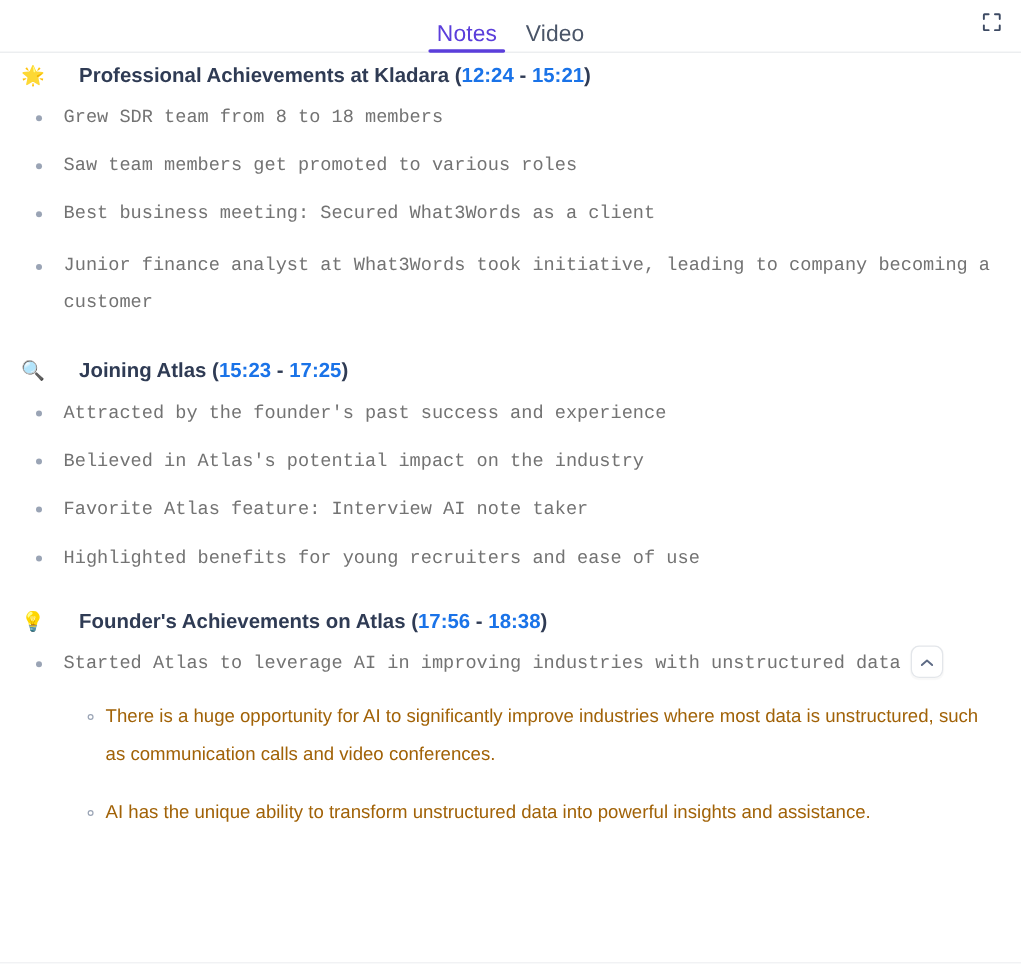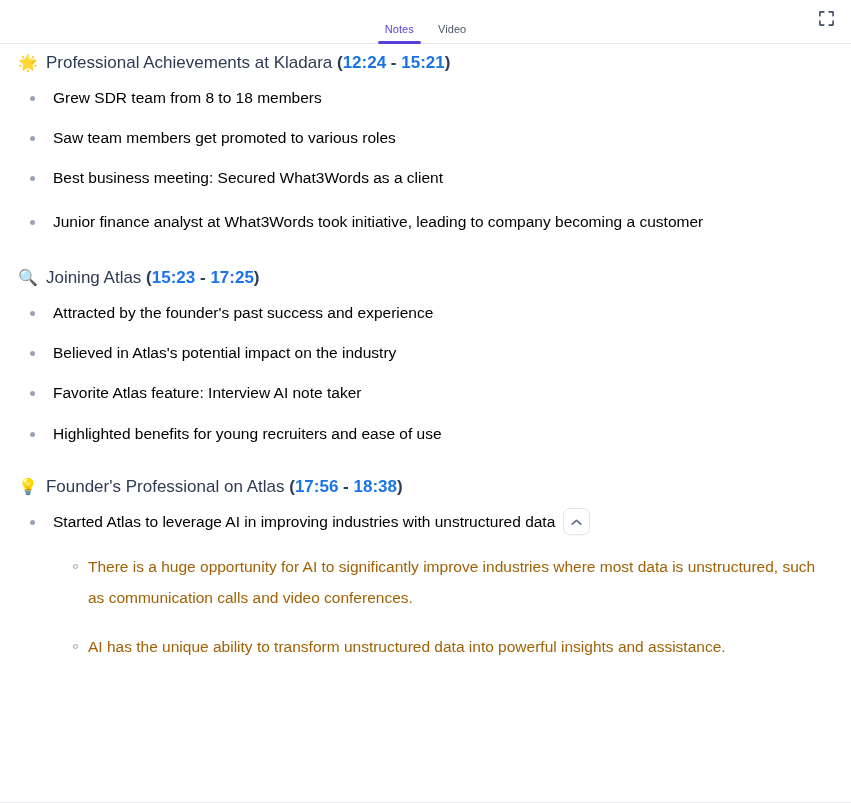--- a/index.html
+++ b/index.html
@@ -31,21 +31,21 @@
     align-items: flex-end;
     gap: 0px;
     height: 44px;
   }
   .tab {
     position: relative;
     padding: 0 12px;
     height: 30px;
     display: flex;
     align-items: center;
-    font-size: 11px;
+    font-size: 19px;
     color: #4a5568;
     cursor: pointer;
     background: none;
     border: none;
     font-family: "Liberation Sans", sans-serif;
     letter-spacing: 0.1px;
   }
   .tab.active {
     color: #5b3edb;
   }
@@ -98,21 +98,22 @@
     padding-bottom: 2px;
     line-height: 1.5;
   }
   .section-header .emoji {
     font-size: 16px;
     font-weight: normal;
     line-height: 1;
     flex: 0 0 auto;
   }
   .section-title-text {
-    font-weight: 400;
+    font-weight: 700;
+    margin-left: 20px;
   }
   .ts {
     font-weight: 700;
     color: #2f3b54;
     white-space: nowrap;
   }
   .ts a {
     color: #1a73e8;
     text-decoration: none;
     cursor: pointer;
@@ -126,21 +127,22 @@
     list-style: none;
     margin: 0;
     padding: 0;
   }
   ul.bullets > li {
     position: relative;
     padding-left: 35px;
     margin: 0;
     font-size: 15.5px;
     line-height: 2.6;
-    color: #000000;
+    color: #737373;
+    font-family: Liberation Mono, monospace;
   }
   ul.bullets > li::before {
     content: "";
     position: absolute;
     left: 12px;
     top: 18px;
     width: 5px;
     height: 5px;
     border-radius: 50%;
     background: #9aa4b5;
@@ -268,21 +270,21 @@
       <li>Highlighted benefits for young recruiters and ease of use</li>
     </ul>
   </div>
 
   <div class="section-gap"></div>
 
   <div class="section">
     <div class="section-header">
       <span class="emoji">💡</span>
       <span>
-        <span class="section-title-text">Founder's Professional on Atlas</span>
+        <span class="section-title-text">Founder's Achievements on Atlas</span>
         <span class="ts">(<a>17:56</a><span class="dash"> - </span><a>18:38</a>)</span>
       </span>
     </div>
     <ul class="bullets">
       <li><span>Started Atlas to leverage AI in improving industries with unstructured data</span><button class="collapse-btn">
             <span><svg width="11" height="7" viewBox="0 0 11 7" fill="none" xmlns="http://www.w3.org/2000/svg">
                 <path d="M1.2 5.2L5.5 1.4L9.8 5.2" stroke="#5e6b85" stroke-width="1.6" stroke-linecap="round" stroke-linejoin="round"></path>
               </svg></span>
           </button></li>
     </ul>

